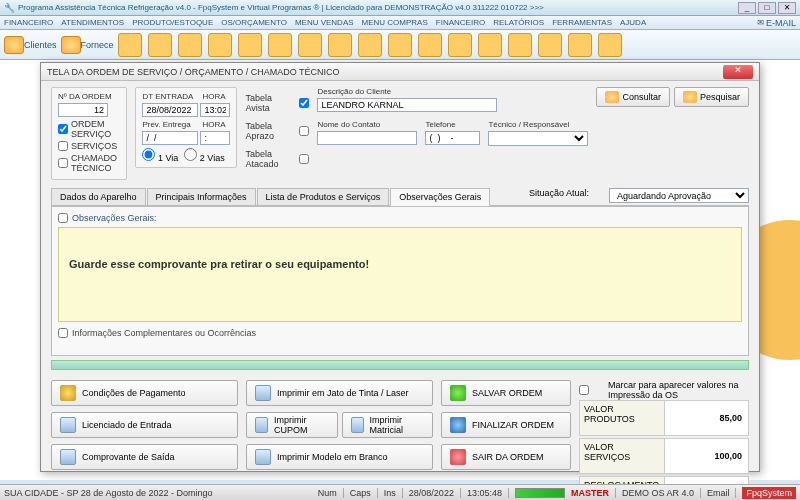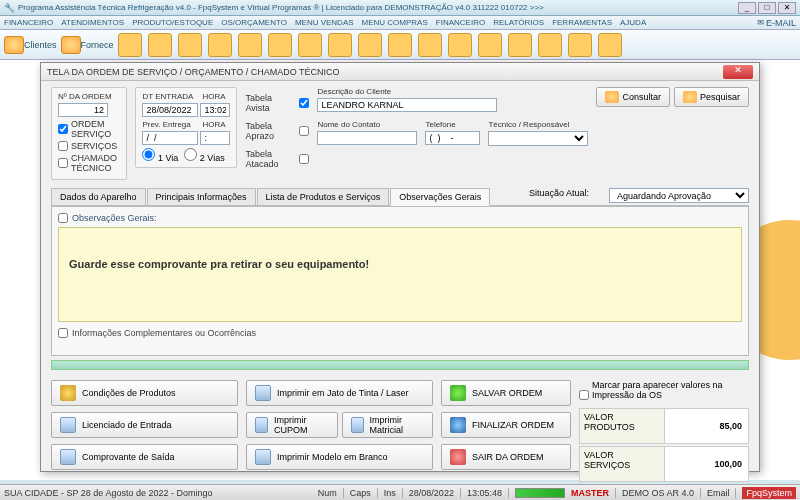--- a/index.html
+++ b/index.html
@@ -47,21 +47,21 @@
 .actions{display:flex;gap:8px;margin-top:10px}
 .act-col{display:flex;flex-direction:column;gap:6px;flex:1}
 .act-btn{background:linear-gradient(#fdfdfd,#eaeaea);border:1px solid #aaa;height:26px;display:flex;align-items:center;padding:0 8px;gap:6px;font-size:8px;cursor:pointer;border-radius:2px}
 .act-btn .ai{width:16px;height:16px;border-radius:2px}
 .ai-gold{background:radial-gradient(#fd6,#c92)}
 .ai-doc{background:linear-gradient(#def,#9bd);border:1px solid #79b}
 .ai-green{background:radial-gradient(#8e5,#3a2)}
 .ai-blue{background:radial-gradient(#8cf,#36a)}
 .ai-red{background:radial-gradient(#f99,#c44)}
 .totals{width:170px;font-size:8px}
-.tot-chk{display:flex;align-items:flex-end;gap:3px;margin-bottom:8px;font-size:7px}
+.tot-chk{display:flex;align-items:center;gap:19px;margin-bottom:0;font-size:7px}
 .tot-row{display:flex;border:1px solid #ccc;margin-bottom:2px}
 .tot-lbl{background:#f4f4e8;padding:3px 4px;width:85px;border-right:1px solid #ccc}
 .tot-val{flex:1;text-align:right;padding:12px 6px;background:#fff;font-weight:bold}
 .statusbar{position:absolute;bottom:0;left:0;right:0;height:16px;background:linear-gradient(#f0f0f0,#d8d8d8);border-top:1px solid #aaa;display:flex;align-items:center;padding:0 4px;gap:6px;font-size:8px;color:#333}
 .sb-sep{width:1px;height:10px;background:#aaa}
 .sb-prog{width:50px;height:10px;background:linear-gradient(90deg,#4c4,#2a2);border:1px solid #888}
 .sb-right{margin-left:auto;display:flex;gap:6px;align-items:center}
 select.inp{height:15px}
 </style>
 </head>
@@ -225,21 +225,21 @@
             <input type="checkbox" class="chk" style="">
             <span>Informações Complementares ou Ocorrências</span>
           </div>
       </div>
       <div class="teal-bar"></div>
 
       <div class="actions">
         <div class="act-col">
           <div class="act-btn">
               <span class="ai ai-gold"></span>
-              <span>Condições de Produtos</span>
+              <span>Condições de Pagamento</span>
             </div>
           <div class="act-btn">
               <span class="ai ai-doc"></span>
               <span>Licenciado de Entrada</span>
             </div>
           <div class="act-btn">
               <span class="ai ai-doc"></span>
               <span>Comprovante de Saída</span>
             </div>
         </div>

